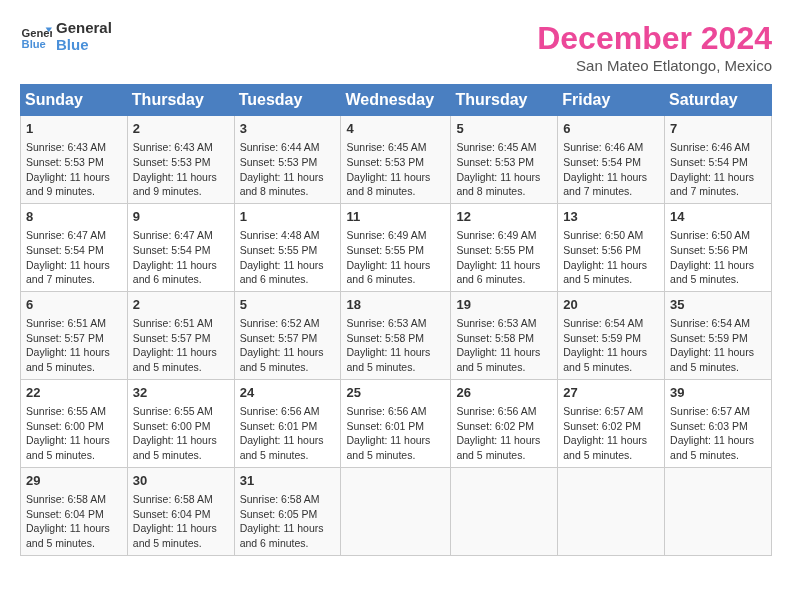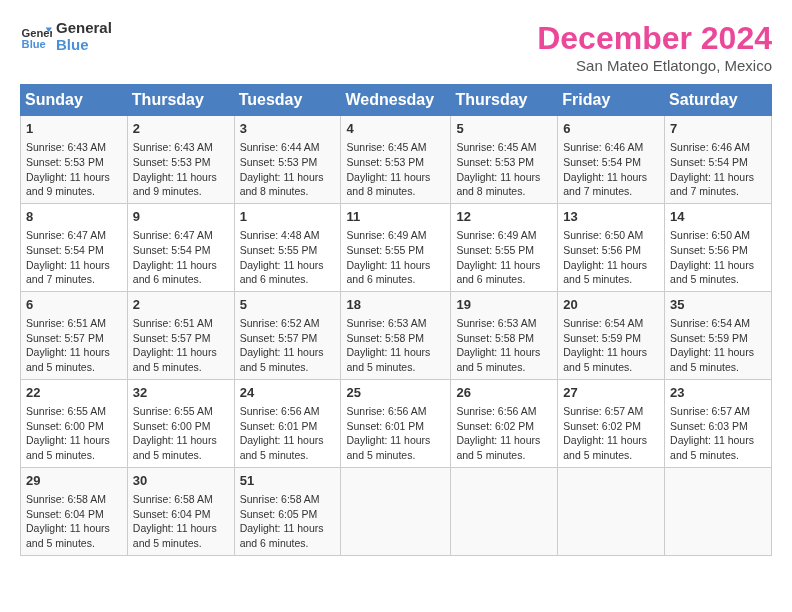--- a/index.html
+++ b/index.html
@@ -300,21 +300,21 @@
           <div>and 5 minutes.</div>
         </td>
         <td>
           <span class="day-num">27</span>
           <div>Sunrise: 6:57 AM</div>
           <div>Sunset: 6:02 PM</div>
           <div>Daylight: 11 hours</div>
           <div>and 5 minutes.</div>
         </td>
         <td>
-          <span class="day-num">23</span>
+          <span class="day-num">39</span>
           <div>Sunrise: 6:57 AM</div>
           <div>Sunset: 6:03 PM</div>
           <div>Daylight: 11 hours</div>
           <div>and 5 minutes.</div>
         </td>
       </tr>
       <tr>
         <td>
           <span class="day-num">29</span>
           <div>Sunrise: 6:58 AM</div>
@@ -323,21 +323,21 @@
           <div>and 5 minutes.</div>
         </td>
         <td>
           <span class="day-num">30</span>
           <div>Sunrise: 6:58 AM</div>
           <div>Sunset: 6:04 PM</div>
           <div>Daylight: 11 hours</div>
           <div>and 5 minutes.</div>
         </td>
         <td>
-          <span class="day-num">51</span>
+          <span class="day-num">31</span>
           <div>Sunrise: 6:58 AM</div>
           <div>Sunset: 6:05 PM</div>
           <div>Daylight: 11 hours</div>
           <div>and 6 minutes.</div>
         </td>
         <td class="empty-cell"></td>
         <td class="empty-cell"></td>
         <td class="empty-cell"></td>
         <td class="empty-cell"></td>
       </tr>

